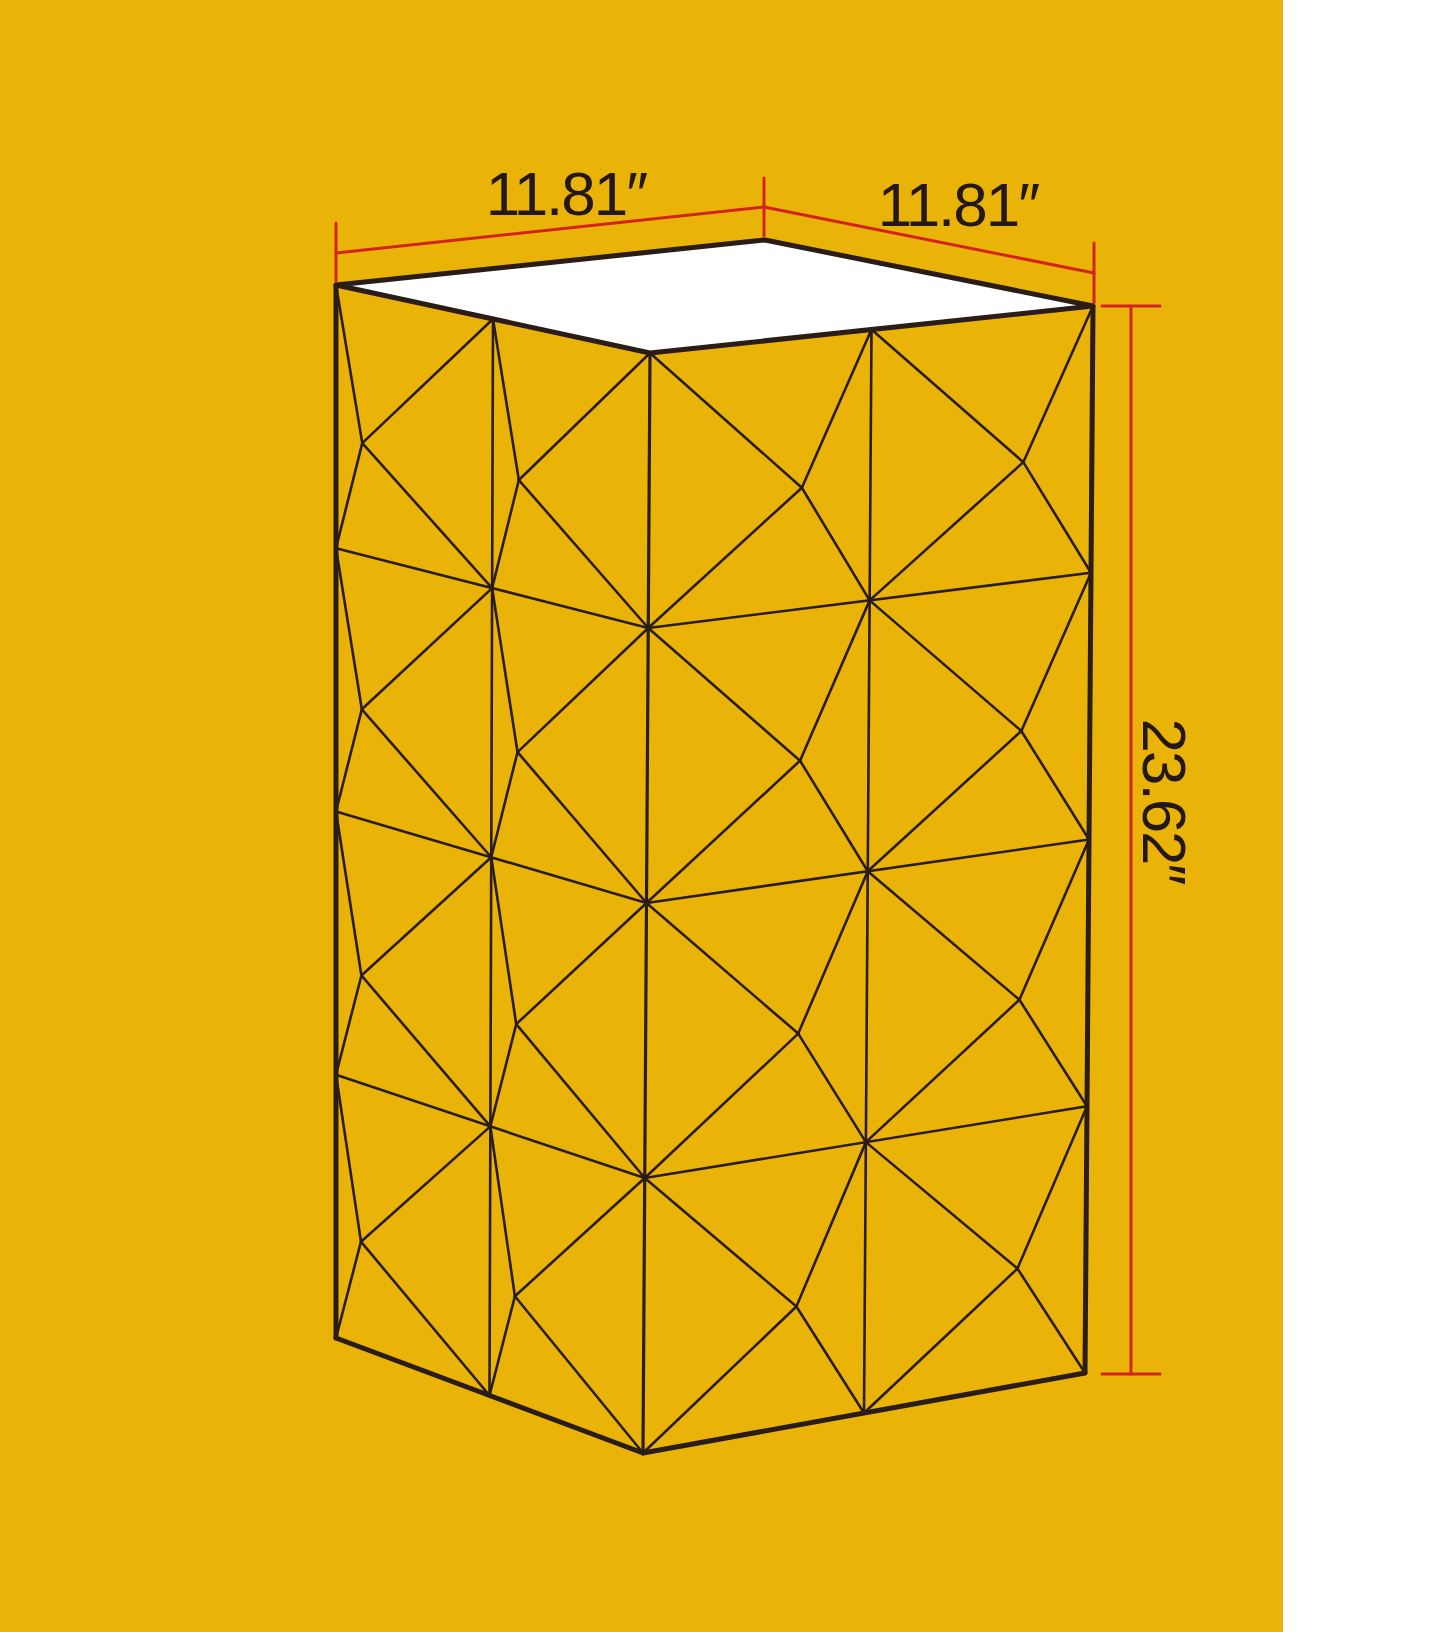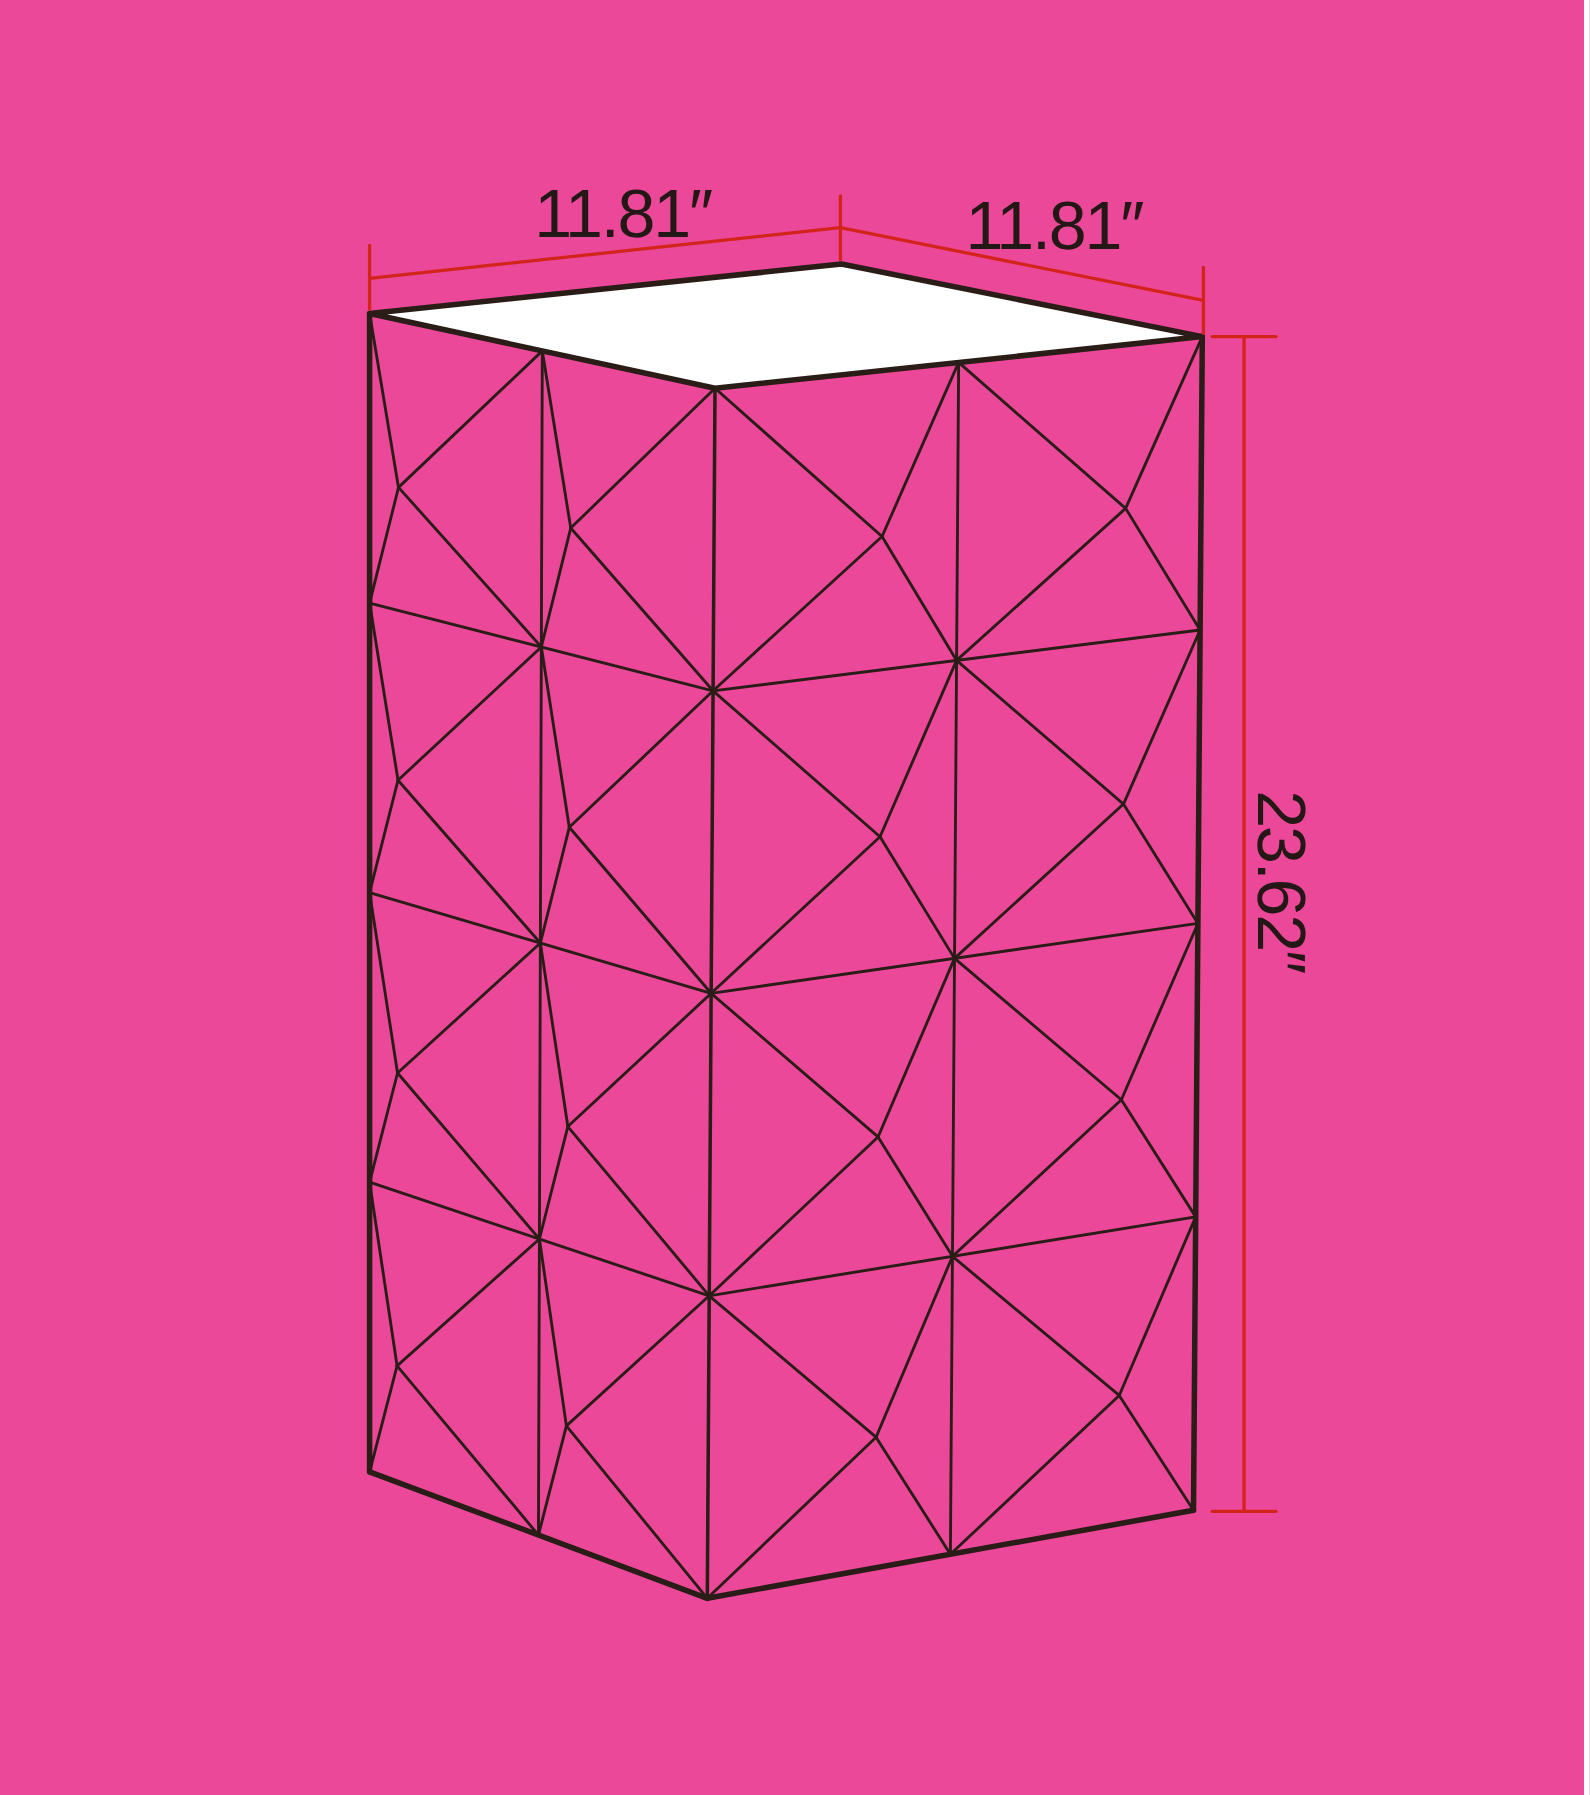--- a/index.html
+++ b/index.html
@@ -2,23 +2,23 @@
 <html><head>
 <meta charset="utf-8">
 <style>
   html, body {
     margin: 0;
     padding: 0;
     background: #ffffff;
   }
   .stage {
     position: relative;
-    width: 1440px;
+    width: 1283px;
     height: 1632px;
-    background: #ec4899;
+    background: #eab308;
     overflow: hidden;
   }
   svg {
     display: block;
   }
   .dim-label {
     font-family: "Liberation Sans", "DejaVu Sans", sans-serif;
     font-size: 62px;
     letter-spacing: -2px;
     fill: #231815;

